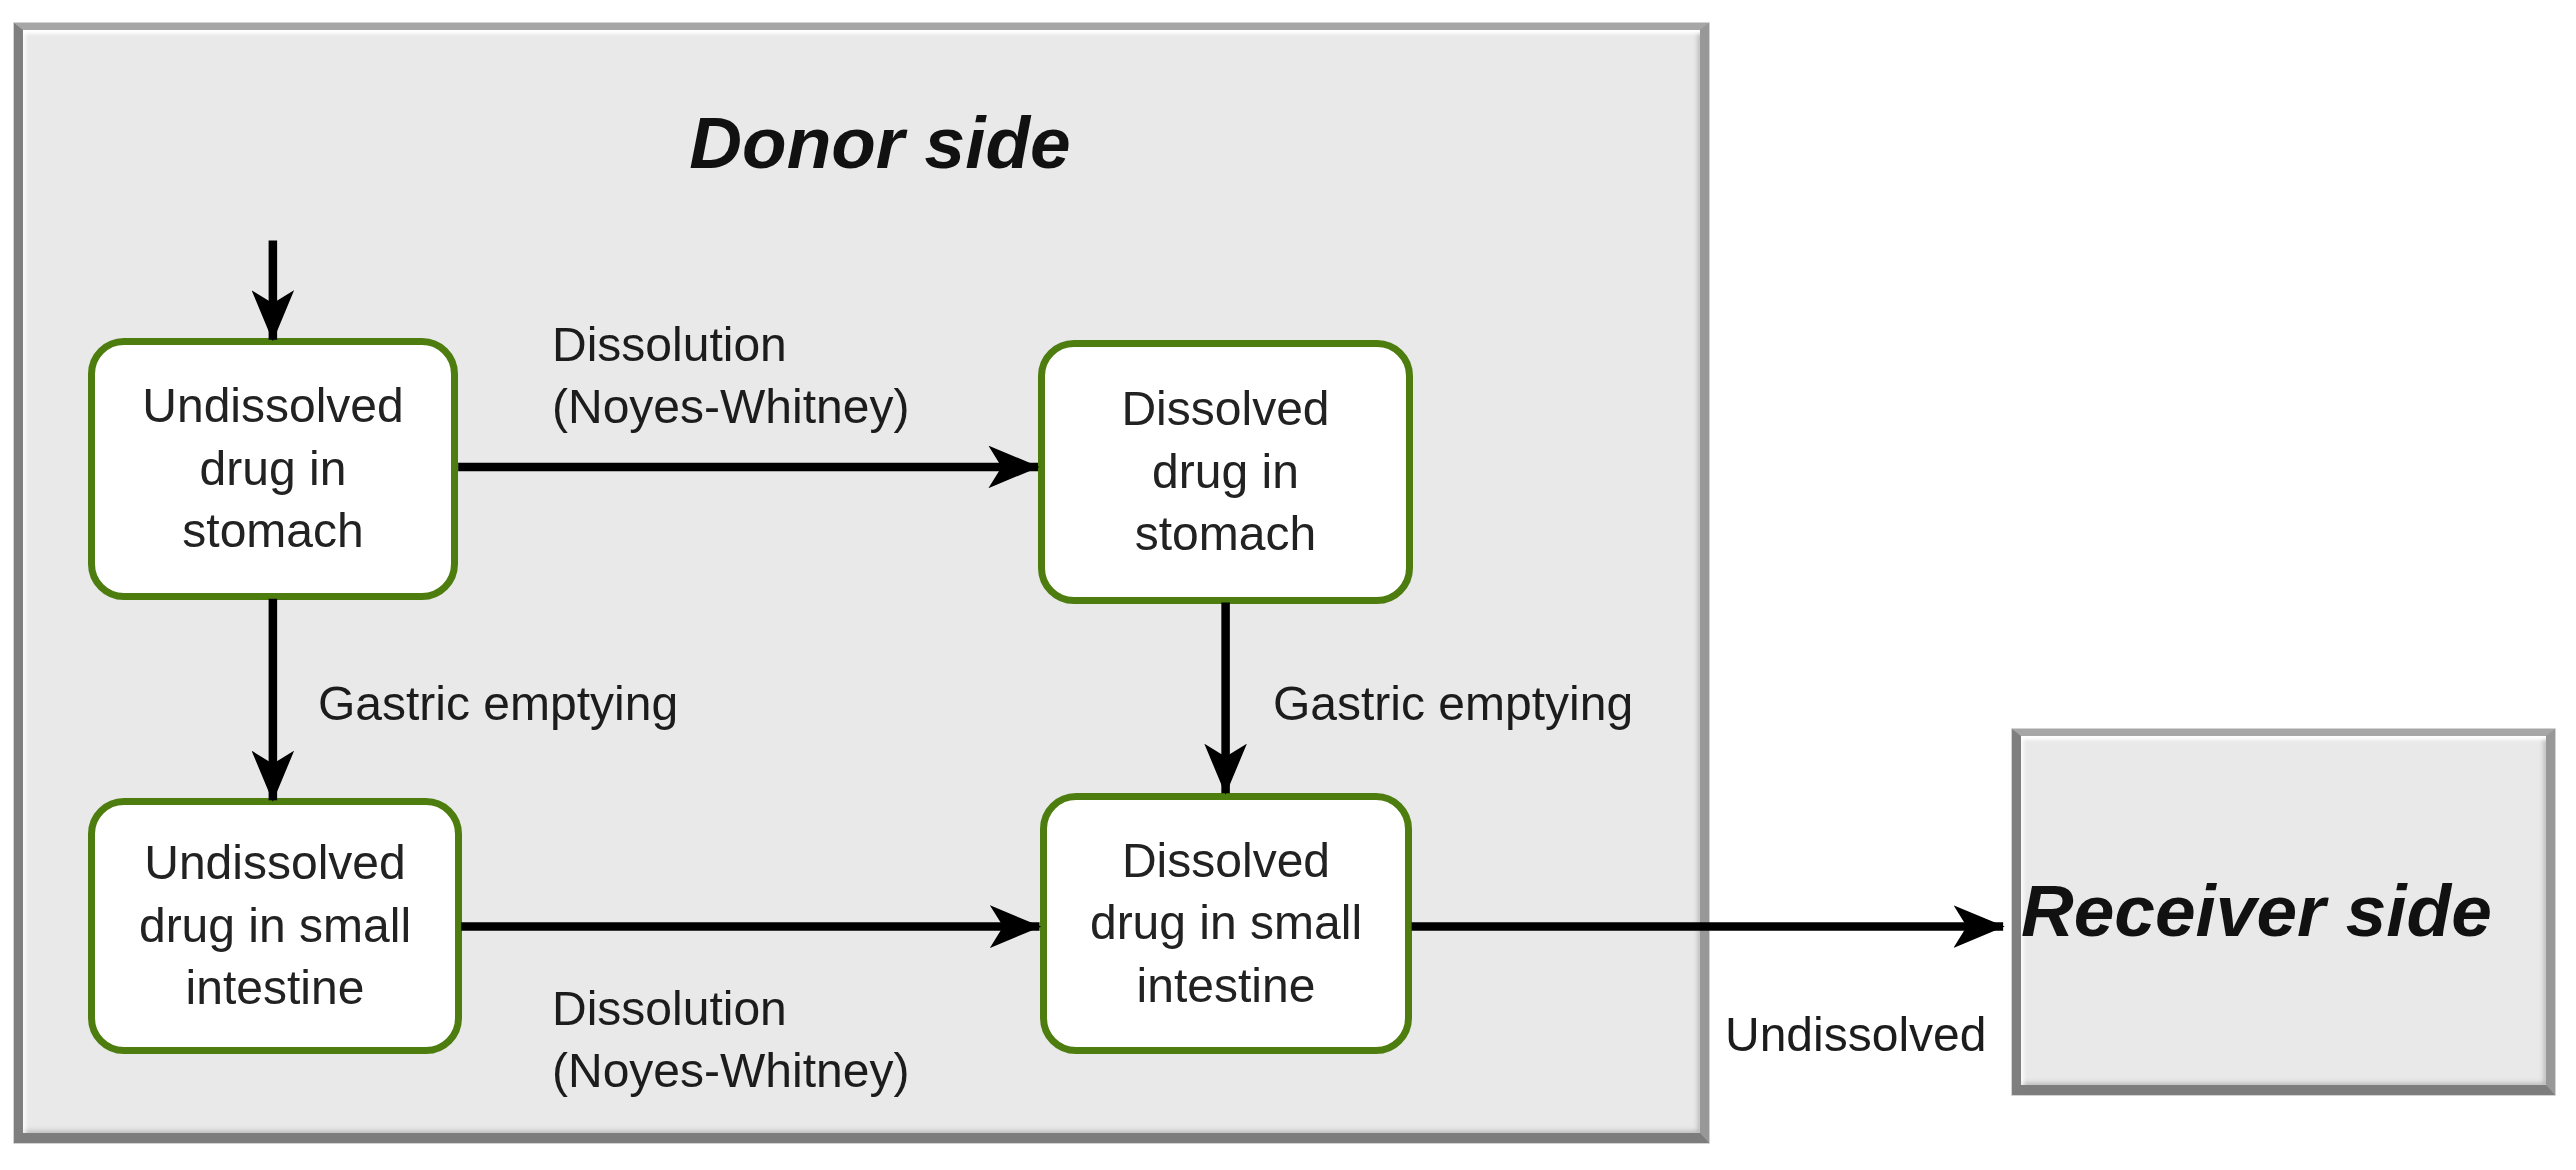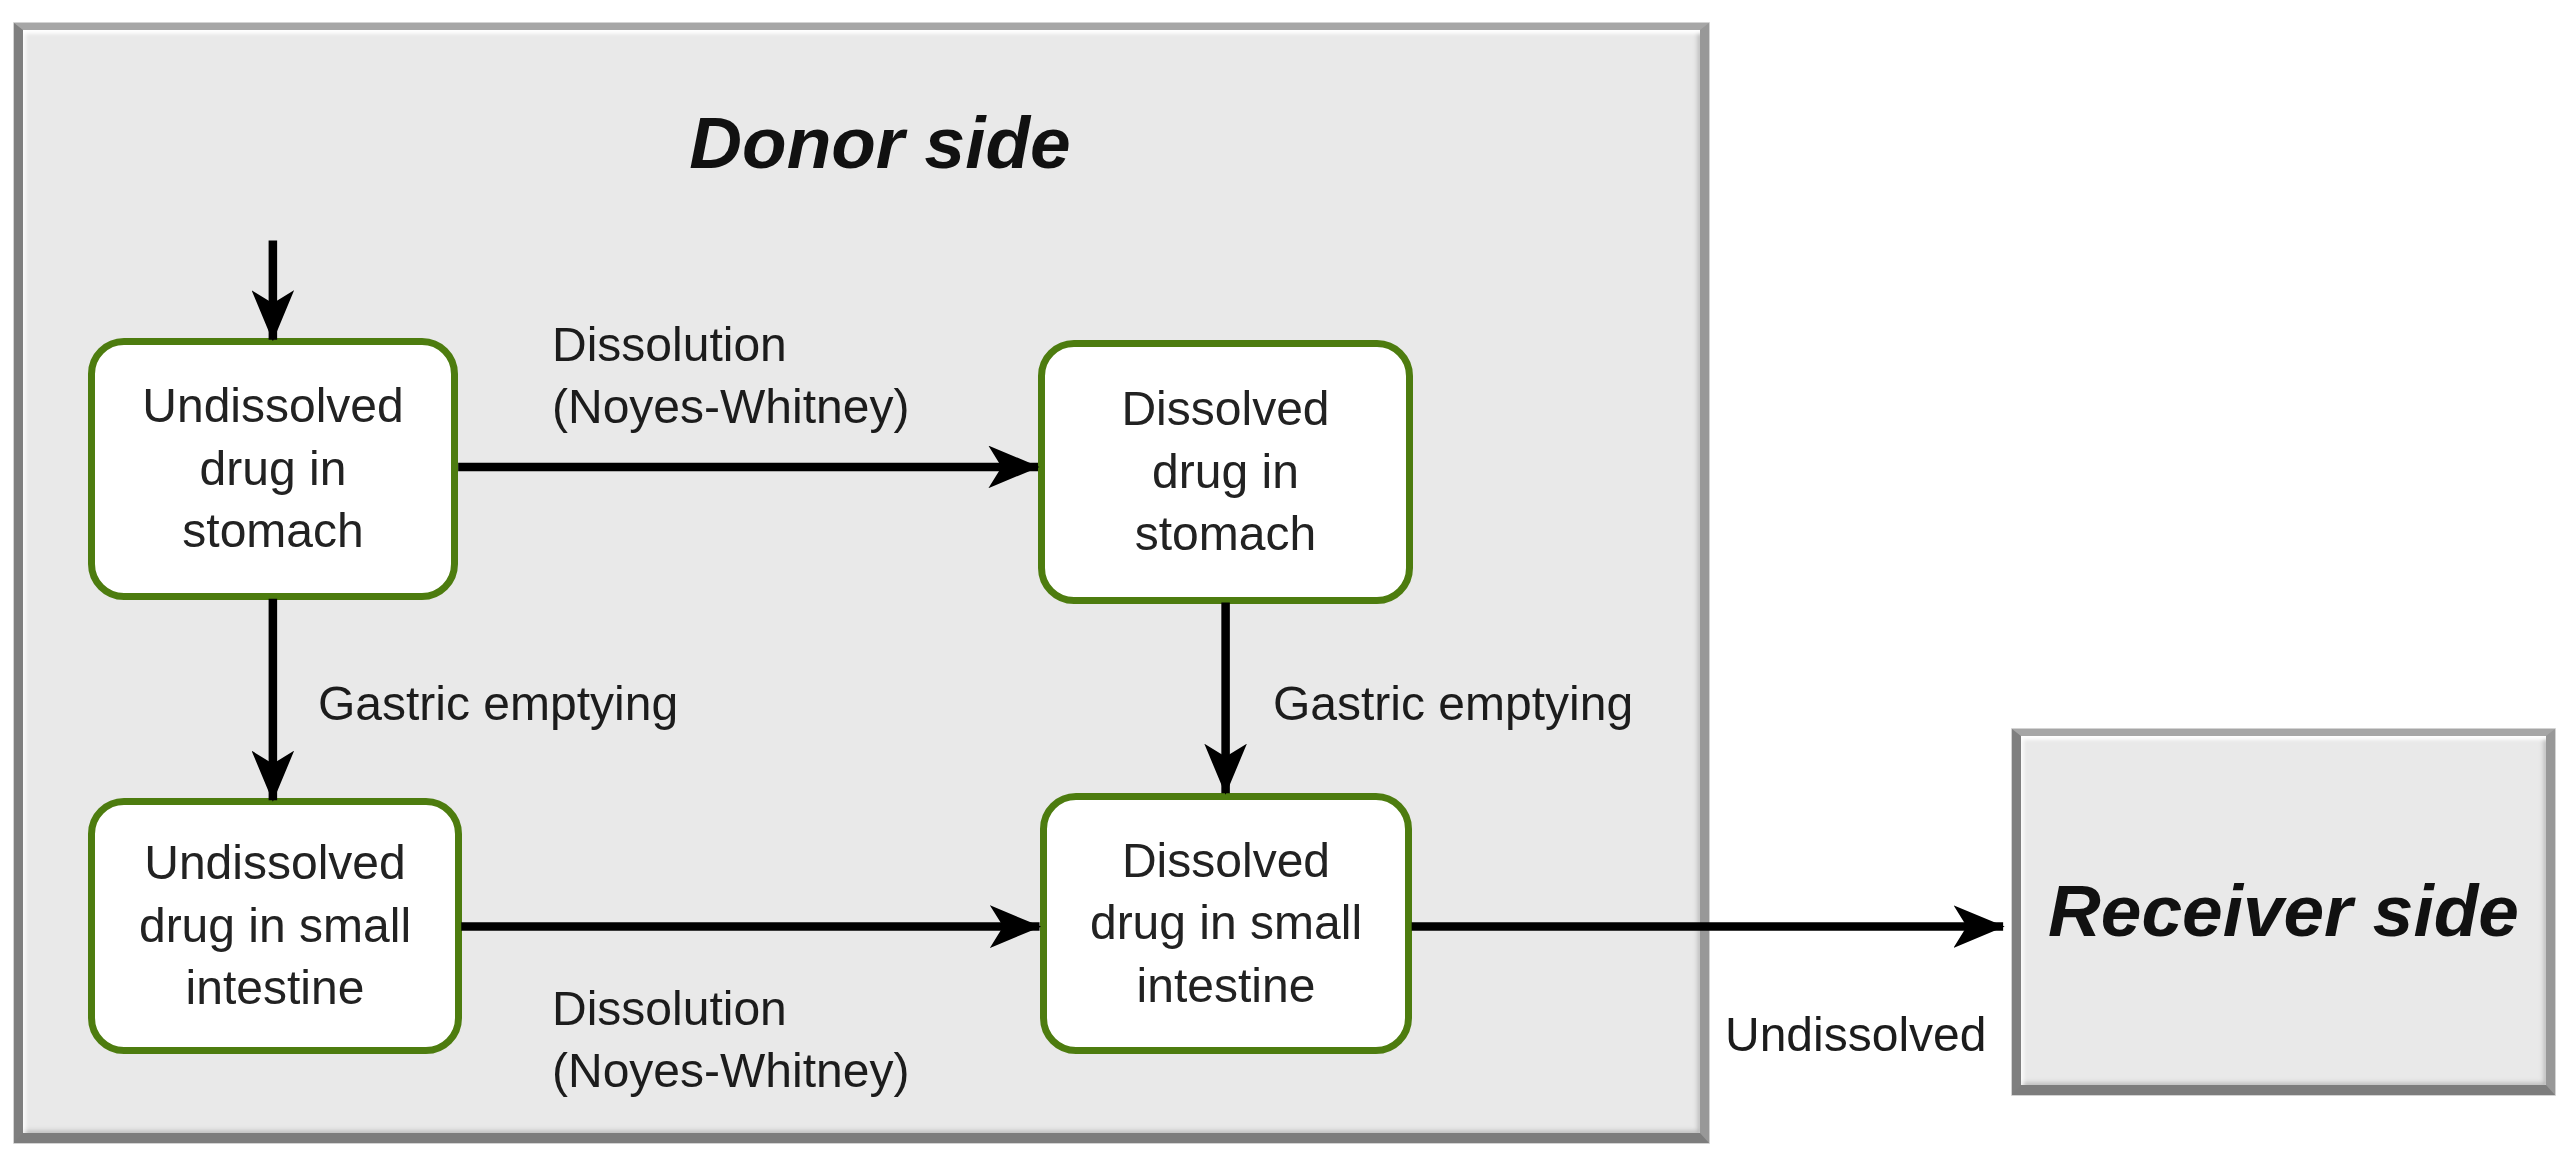--- a/index.html
+++ b/index.html
@@ -22,21 +22,21 @@
     border-color: #a6a6a6 #989898 #7d7d7d #7f7f7f;
     box-shadow:
       inset 0 5.4px 3.9px -1.6px rgba(255,255,255,0.98),
       inset 4.7px 0 3.9px -1.6px rgba(255,255,255,0.75),
       inset -3.9px -3.9px 5.4px -2.3px rgba(120,120,120,0.55),
       0 0 0 0.8px #c9c9c9;
     box-sizing: border-box;
   }
   .donor-panel    { left: 14px;   top: 23px;  width: 1695px; height: 1120px; }
   .receiver-panel { left: 2012px; top: 729px; width: 543px;  height: 366px;
-                    display: flex; align-items: center; justify-content: center; }
+                    display: flex; align-items: center; }
 
   .panel-title {
     font-weight: bold;
     font-style: italic;
     font-size: 73px;
     color: #111111;
     white-space: nowrap;
   }
   .donor-title {
     position: absolute;

